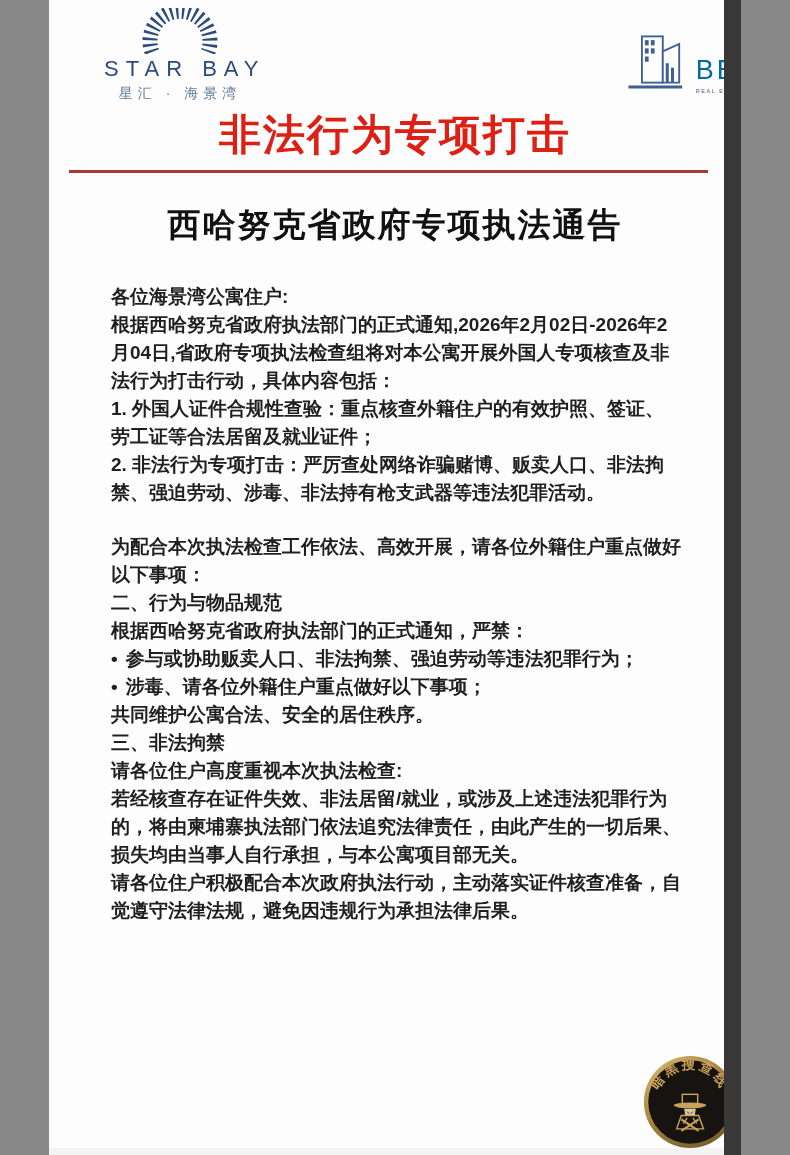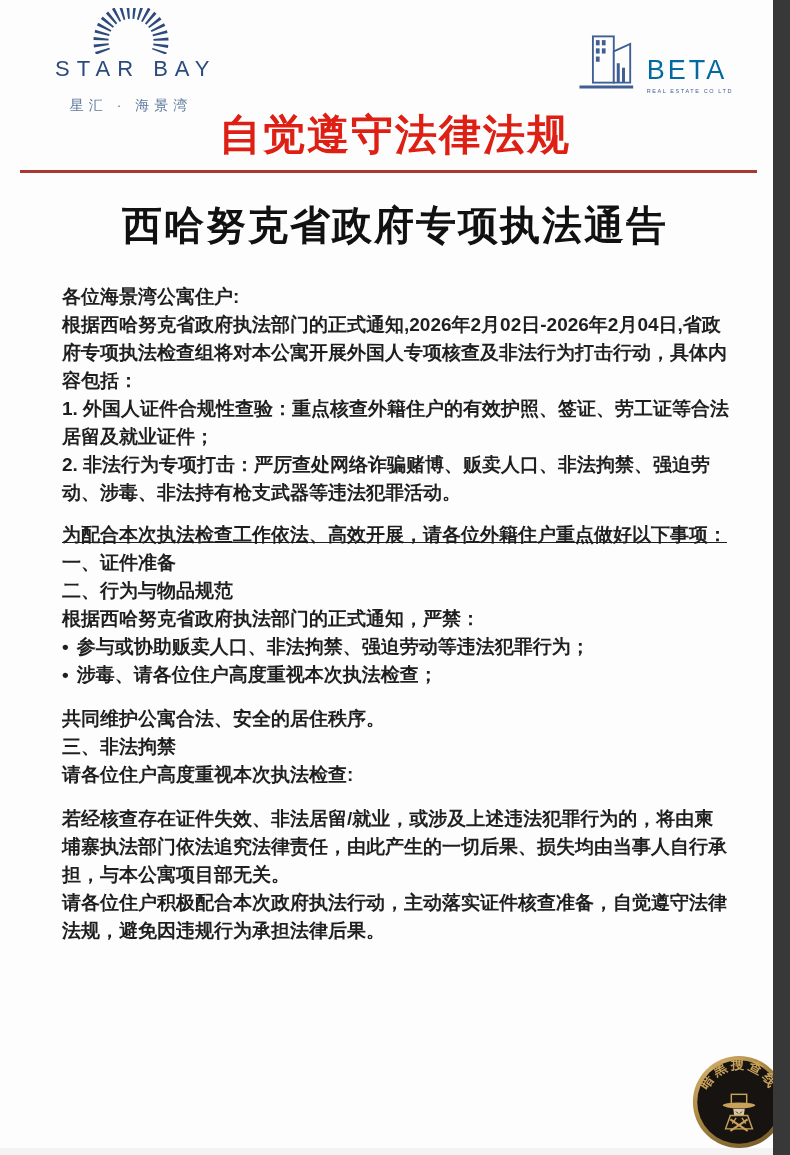--- a/index.html
+++ b/index.html
@@ -1,39 +1,39 @@
 <!DOCTYPE html>
 <html><head>
 <meta charset="utf-8">
 <style>
   * { margin:0; padding:0; box-sizing:border-box; }
   html,body { background:#888; }
   body { font-family:"Liberation Sans","DejaVu Sans",sans-serif; }
   .page {
-    position:relative; width:790px; height:1155px; margin:0 auto;
+    position:relative; width:692px; height:1155px; margin:0 auto;
     background:#fdfdfd; overflow:hidden; color:#1b1b1b;
   }
   .edge-strip {
     position:absolute; top:0; right:0; width:17px; height:1155px;
     background:#383838;
   }
   .bottom-strip {
     position:absolute; left:0; bottom:0; width:773px; height:7px;
     background:#f3f3f3;
   }
   
   .header { position:relative; height:105px; }
   .logo-starbay { position:absolute; left:55px; top:8px; width:152px; text-align:center; }
   .logo-starbay .fan { display:block; margin:0 auto; }
   .logo-starbay .en {
     font-size:22px; letter-spacing:7px; color:#2c4b7c; font-weight:500;
     margin-top:2px; white-space:nowrap;
   }
   .logo-starbay .cn {
-    font-size:14px; letter-spacing:5px; color:#5d7a9e; margin-top:15px; white-space:nowrap;
+    font-size:14px; letter-spacing:5px; color:#5d7a9e; margin-top:3px; white-space:nowrap;
   }
   .logo-beta { position:absolute; left:578px; top:20px; width:155px; display:flex; align-items:flex-end; }
   .logo-beta .beta-right { margin-left:6px; padding-bottom:8px; }
   .logo-beta .en {
     font-size:27px; letter-spacing:3px; color:#0369a1; font-weight:400; line-height:1;
   }
   .logo-beta .sub {
     font-size:5.5px; letter-spacing:1.6px; color:#3f5f94; margin-top:4px; white-space:nowrap;
   }
   
@@ -41,32 +41,32 @@
     margin-top:6px; text-align:center;
     font-size:42px; line-height:48px; font-weight:bold; letter-spacing:2px;
     color:#de1f14;
   }
   .divider {
     margin:11px 33px 0 20px; height:0;
     border-top:3px solid #a83832;
   }
   .main-title {
     margin-top:26px; text-align:center;
-    font-size:40px; line-height:52px; font-weight:bold; letter-spacing:2px;
+    font-size:33px; line-height:52px; font-weight:bold; letter-spacing:2px;
     color:#111;
   }
   
   .content {
     margin-top:32px; padding:0 58px 0 62px;
     font-size:19px; line-height:28px; font-weight:600; color:#1f1f1f;
   }
   .content p { }
   .content p.first { margin-top:0; }
-  .content p.gap-big { margin-top:14px;text-decoration:underline; }
-  .content p.tight { margin-top:16px; }
+  .content p.gap-big { margin-top:26px; }
+  .content p.tight { margin-top:0; }
   .bullet .bullet-mark { margin-right:8px; }
   
   .badge { position:absolute; right:3px; bottom:4px; width:96px; height:98px; }
 </style>
 </head>
 <body>
 
 <div class="page">
 
   <div class="header">
@@ -94,39 +94,38 @@
 
         <line x1="2" y1="76" x2="74" y2="76" stroke="#3f5f94" stroke-width="4"></line>
       </svg>
       <div class="beta-right">
         <div class="en">BETA</div>
         <div class="sub">REAL ESTATE CO LTD</div>
       </div>
     </div>
   </div>
 
-  <div class="banner-title">自觉遵守法律法规</div>
+  <div class="banner-title">非法行为专项打击</div>
   <div class="divider"></div>
 
   <div class="main-title">西哈努克省政府专项执法通告</div>
 
   <div class="content">
     <p class="first">各位海景湾公寓住户:</p>
     <p>根据西哈努克省政府执法部门的正式通知,2026年2月02日-2026年2月04日,省政府专项执法检查组将对本公寓开展外国人专项核查及非法行为打击行动，具体内容包括：</p>
     <p>1. 外国人证件合规性查验：重点核查外籍住户的有效护照、签证、劳工证等合法居留及就业证件；</p>
     <p>2. 非法行为专项打击：严厉查处网络诈骗赌博、贩卖人口、非法拘禁、强迫劳动、涉毒、非法持有枪支武器等违法犯罪活动。</p>
 
     <p class="gap-big">为配合本次执法检查工作依法、高效开展，请各位外籍住户重点做好以下事项：</p>
 
-    <p>一、证件准备</p>
 
     <p>二、行为与物品规范</p>
     <p>根据西哈努克省政府执法部门的正式通知，严禁：</p>
     <p class="bullet"><span class="bullet-mark">•</span><span>参与或协助贩卖人口、非法拘禁、强迫劳动等违法犯罪行为；</span></p>
-    <p class="bullet"><span class="bullet-mark">•</span><span>涉毒、请各位住户高度重视本次执法检查；</span></p>
+    <p class="bullet"><span class="bullet-mark">•</span><span>涉毒、请各位外籍住户重点做好以下事项；</span></p>
     <p class="tight">共同维护公寓合法、安全的居住秩序。</p>
 
     <p>三、非法拘禁</p>
     <p>请各位住户高度重视本次执法检查:</p>
     <p class="tight">若经核查存在证件失效、非法居留/就业，或涉及上述违法犯罪行为的，将由柬埔寨执法部门依法追究法律责任，由此产生的一切后果、损失均由当事人自行承担，与本公寓项目部无关。</p>
 
     <p>请各位住户积极配合本次政府执法行动，主动落实证件核查准备，自觉遵守法律法规，避免因违规行为承担法律后果。</p>
   </div>
 
   <svg class="badge" viewBox="0 0 100 100">

